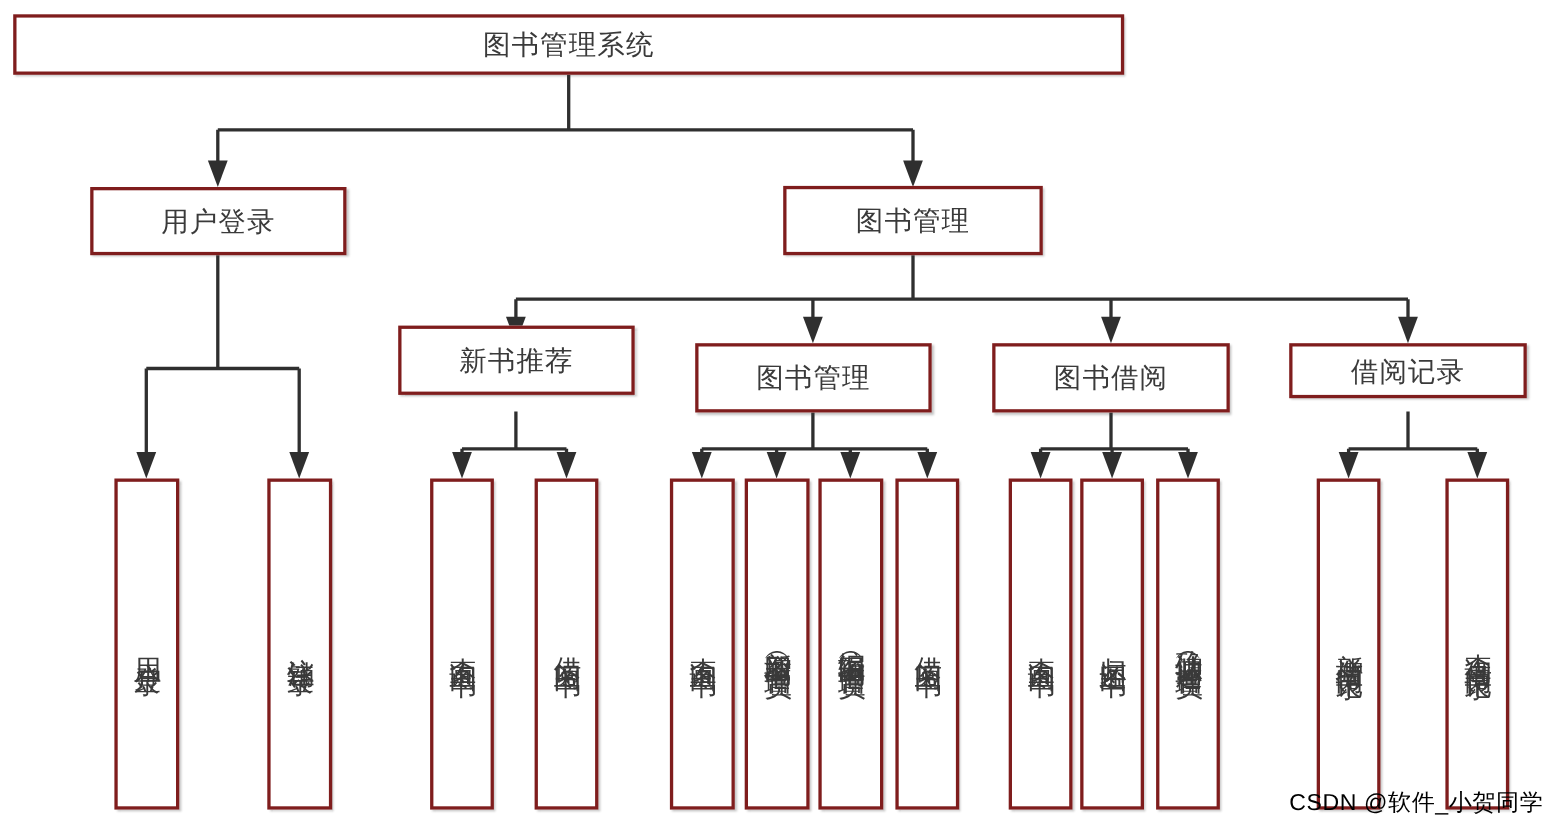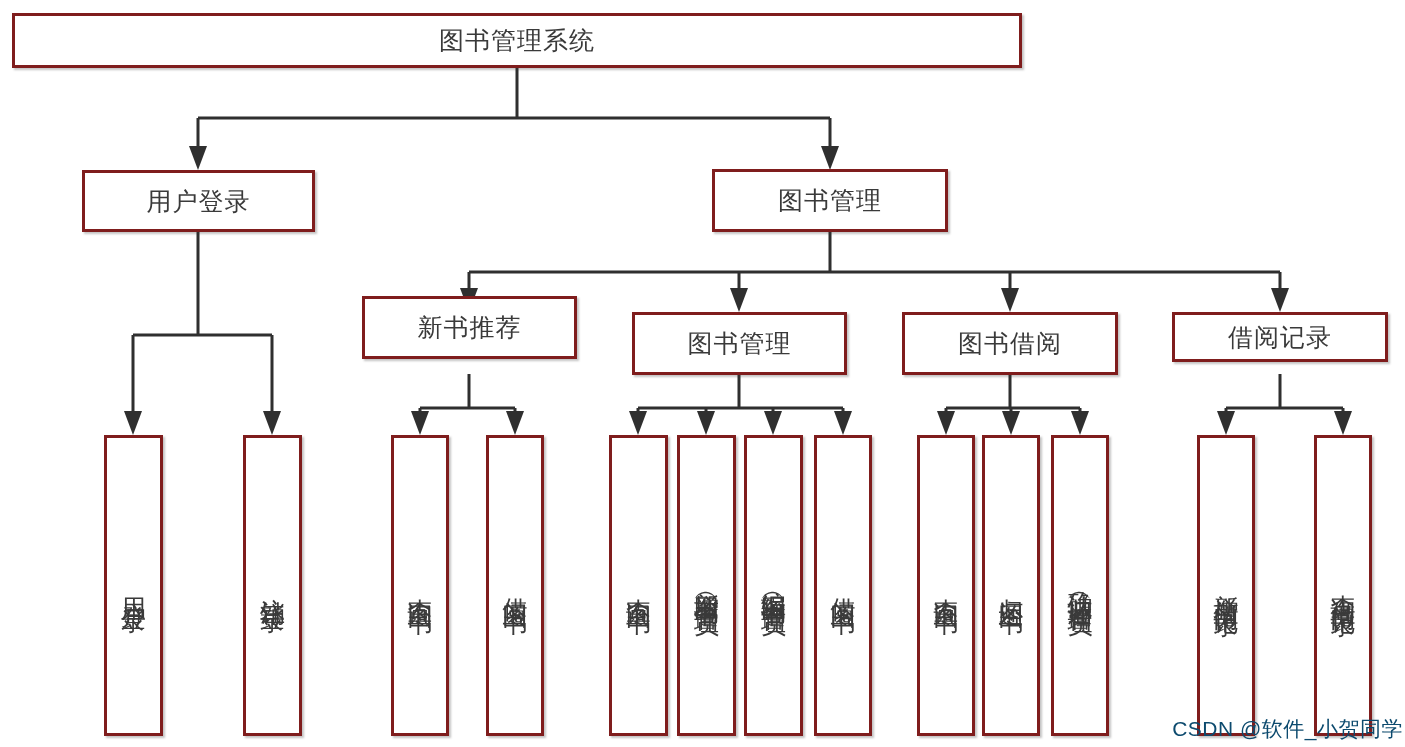--- a/index.html
+++ b/index.html
@@ -39,21 +39,21 @@
     line-height: 1.15;
     font-size: 25px;
   }
   .vbox.tight span { letter-spacing: 3px; }
   .watermark {
     position: absolute;
     right: 2px;
     bottom: 4px;
     font-size: 21px;
     letter-spacing: 0.5px;
-    color: #0c4a6e;
+    color: #000000;
     white-space: nowrap;
   }
 </style>
 </head>
 <body>
 
 <div class="canvas">
 
   <svg class="edges" viewBox="0 0 1405 747" fill="none">
 

